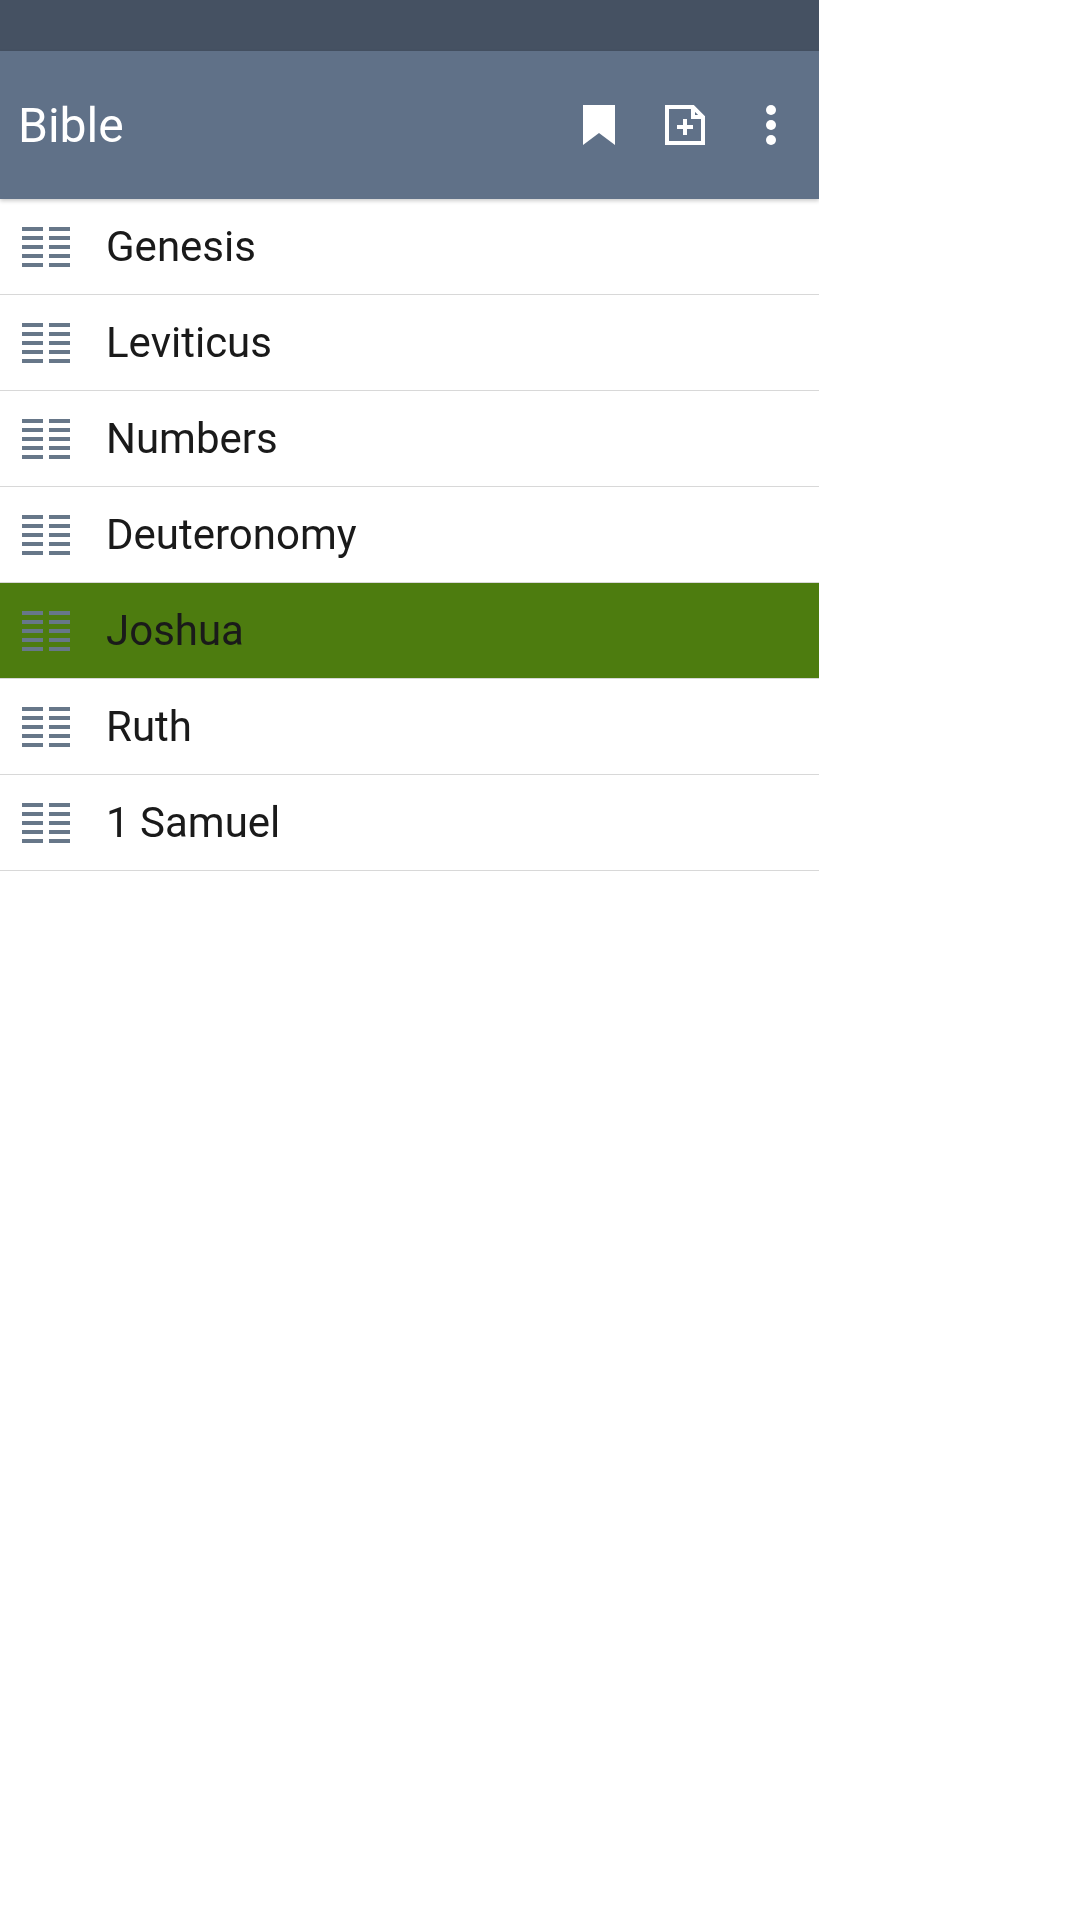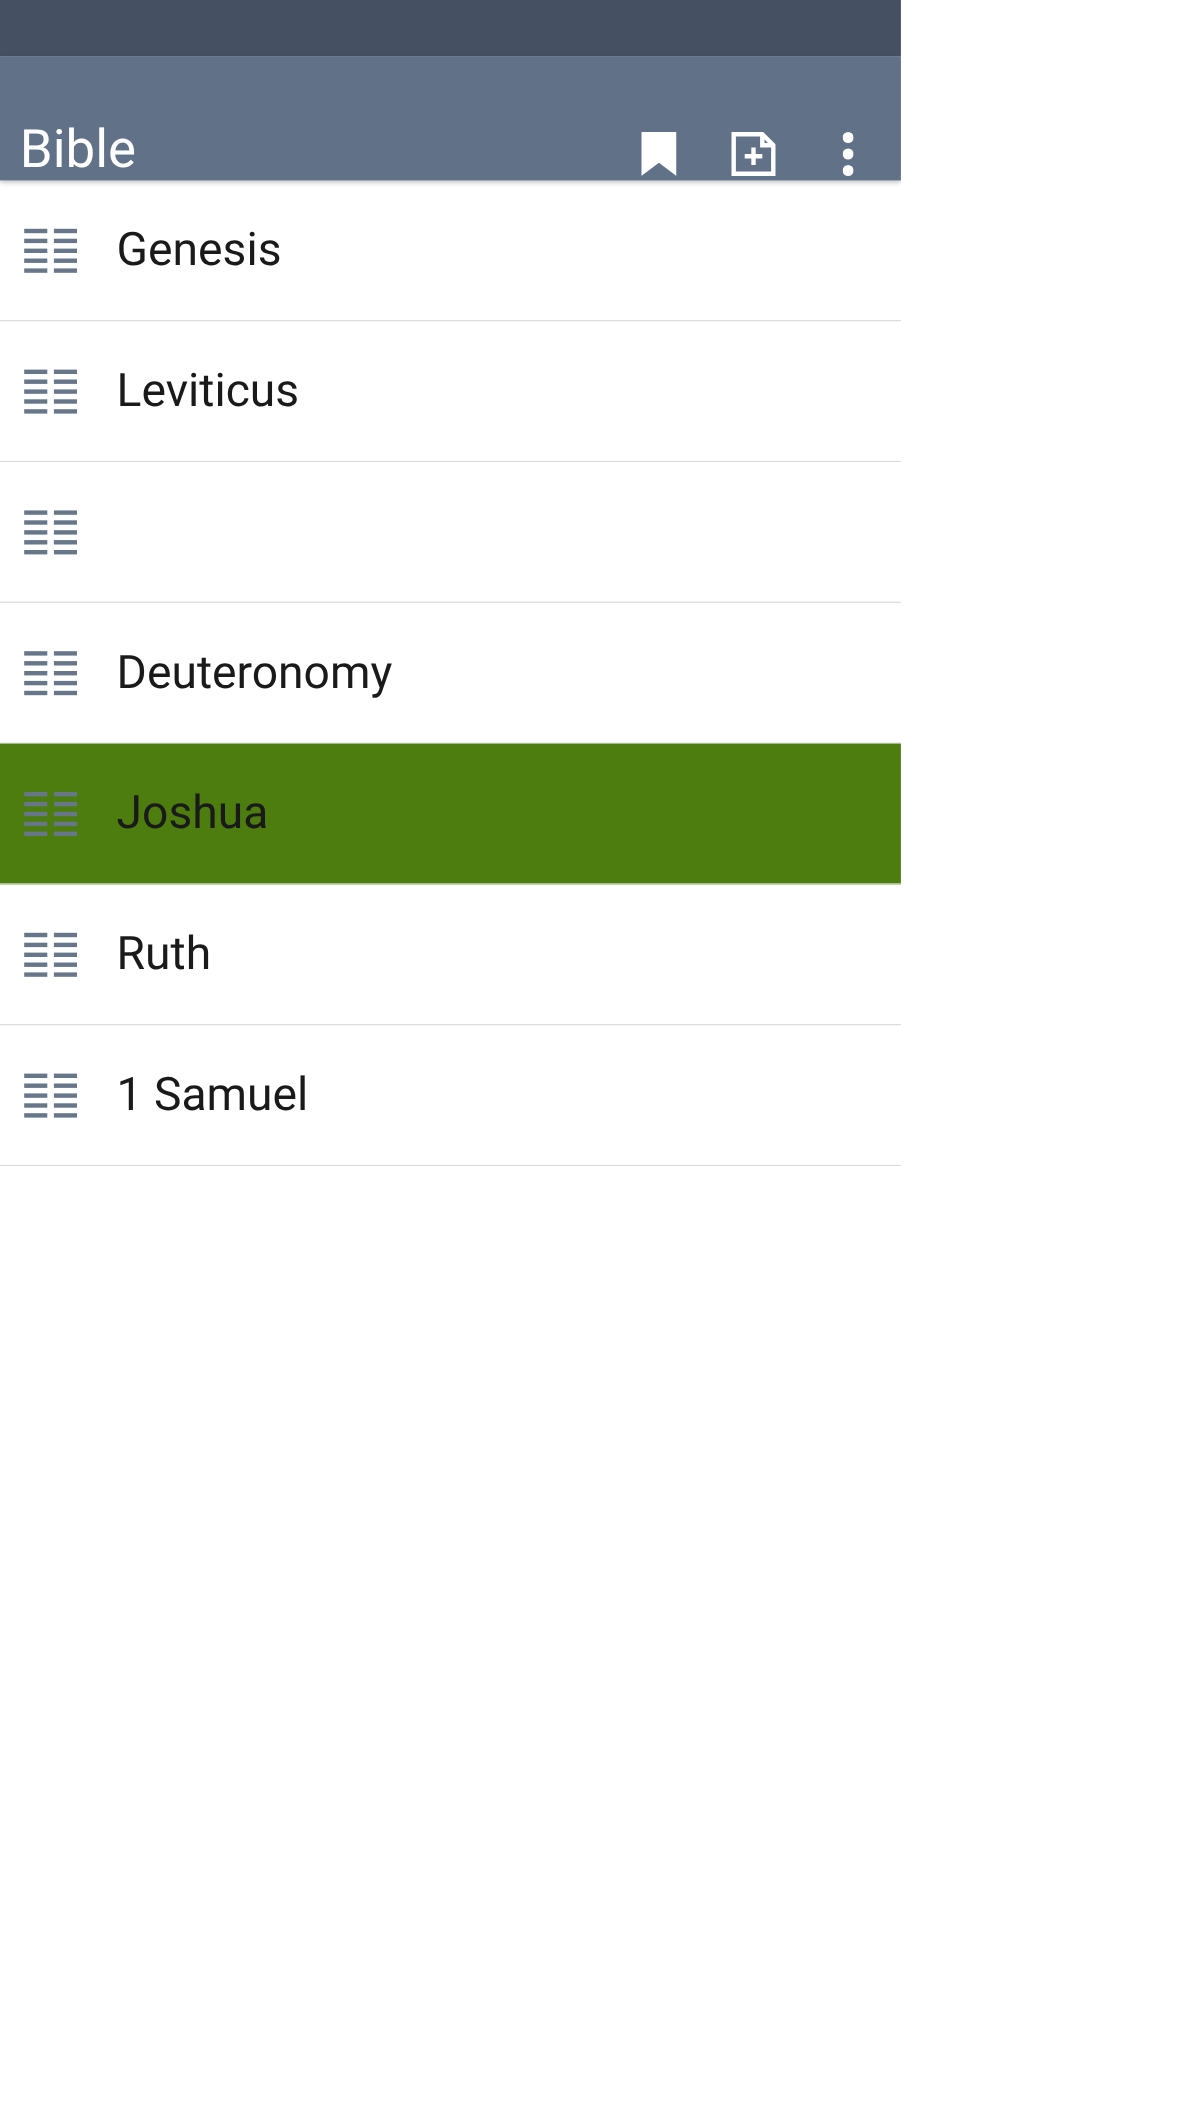--- a/index.html
+++ b/index.html
@@ -13,24 +13,24 @@
       width: 819px;
       background: #ffffff;
     }
     
     .status-bar {
       height: 51px;
       background: #455162;
     }
     
     .app-bar {
-      height: 113px;
+      height: 148px;
       background: #607188;
       display: flex;
-      align-items: flex-end;
+      align-items: center;
       padding: 0 18px;
       box-shadow: 0 2px 4px rgba(0,0,0,0.2);
     }
     
     .app-title {
       color: #ffffff;
       font-size: 48px;
       font-weight: 400;
       flex: 1;
     }
@@ -50,21 +50,21 @@
       justify-content: center;
       cursor: pointer;
     }
     
     .book-list {
       display: flex;
       flex-direction: column;
     }
     
     .book-item {
-      height: 128px;
+      height: 96px;
       display: flex;
       align-items: center;
       padding: 0 22px;
       border-bottom: 1px solid #d8d8d8;
       cursor: pointer;
     }
     
     .book-item.selected {
       background: #4d7c0f;
     }
@@ -192,20 +192,21 @@
         </div>
         <div class="book-icon-row">
           <div class="book-icon-line"></div>
           <div class="book-icon-line"></div>
         </div>
         <div class="book-icon-row">
           <div class="book-icon-line"></div>
           <div class="book-icon-line"></div>
         </div>
       </div>
+      <div class="book-name">Numbers</div>
     </div>
     <div class="book-item">
       <div class="book-icon">
         <div class="book-icon-row">
           <div class="book-icon-line"></div>
           <div class="book-icon-line"></div>
         </div>
         <div class="book-icon-row">
           <div class="book-icon-line"></div>
           <div class="book-icon-line"></div>

